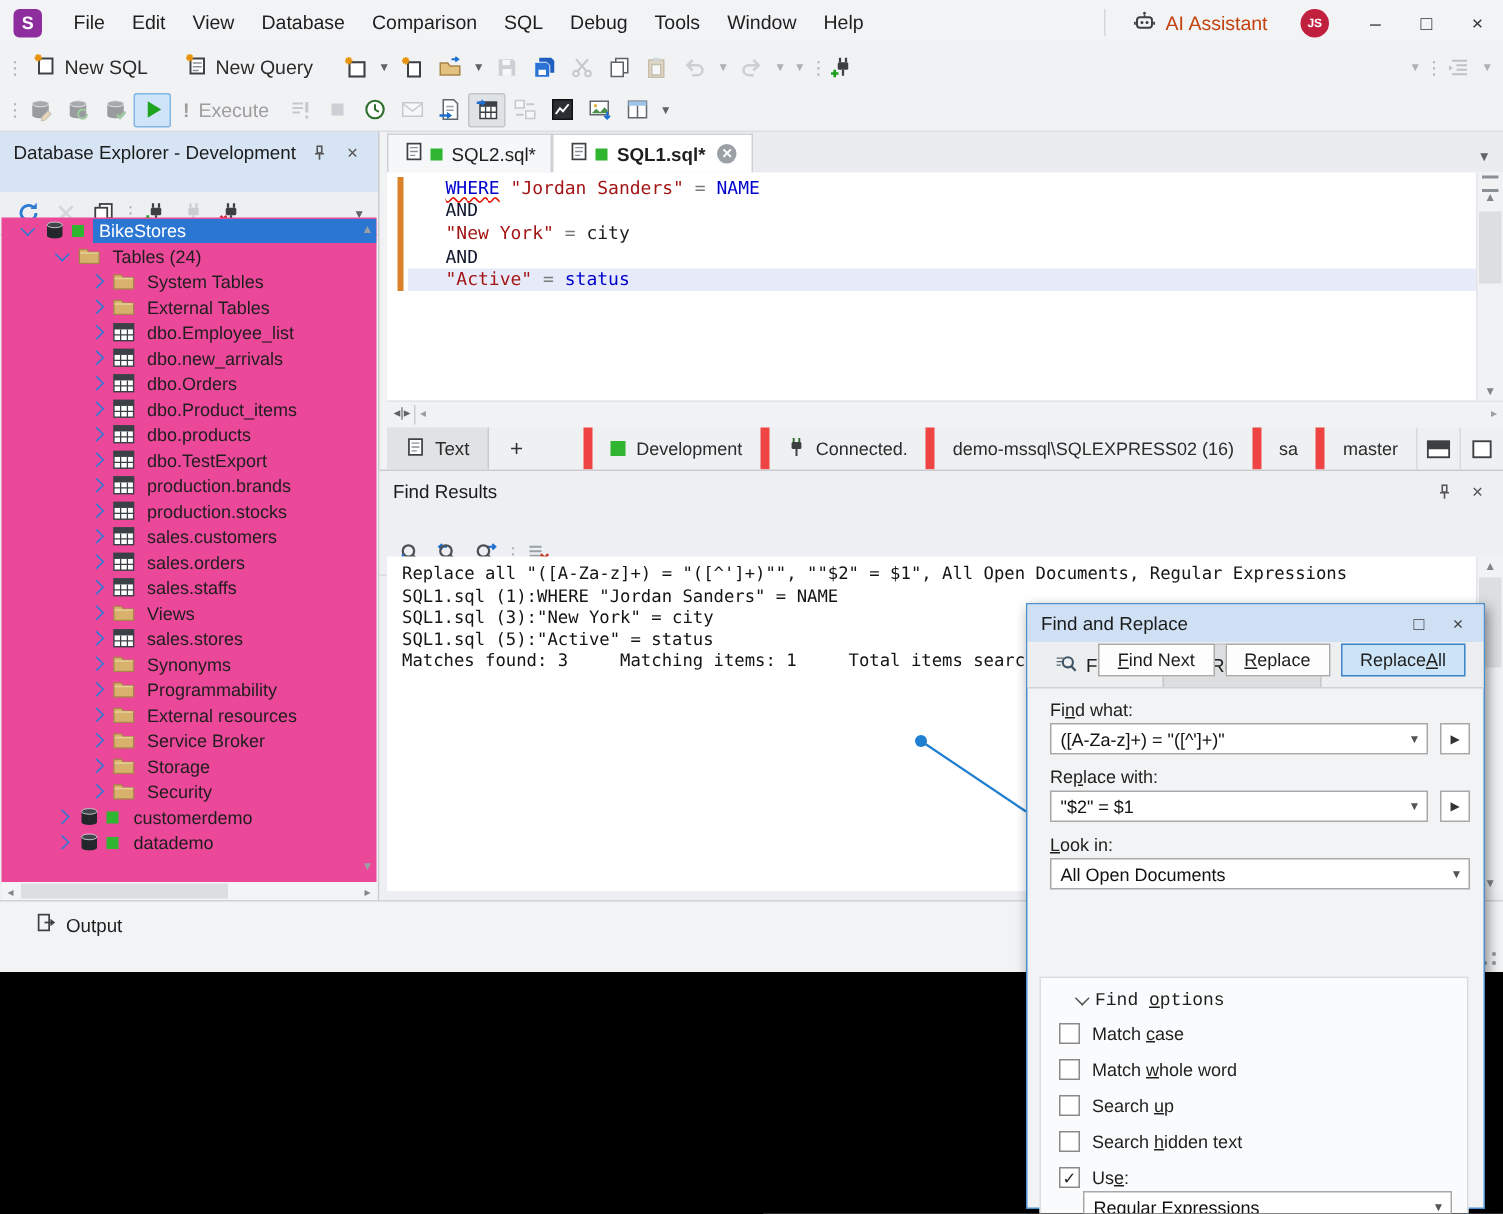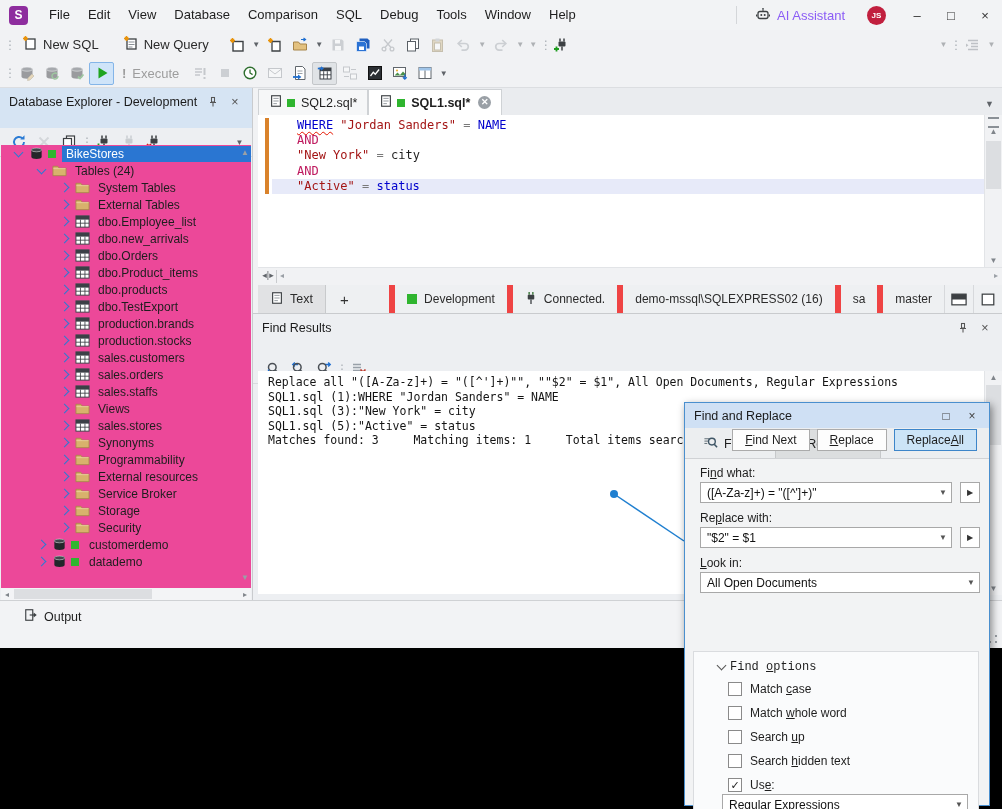--- a/index.html
+++ b/index.html
@@ -8,21 +8,21 @@
   .app{position:absolute;left:0;top:0;width:1002px;height:648px;background:#f1f2f4;}
 
   
   .menubar{position:absolute;left:0;top:0;width:100%;height:30px;display:flex;align-items:center;
            background:#f2f3f5;font-size:13px;color:#1e1e1e;}
   .logo{width:19px;height:19px;border-radius:4px;background:#8e2d9e;color:#fff;font-weight:bold;
         font-size:12px;display:flex;align-items:center;justify-content:center;margin:0 12px 0 9px;}
   .menu-item{padding:0 9px;line-height:30px;cursor:default;}
   .mb-right{margin-left:auto;display:flex;align-items:center;height:100%;}
   .vdiv{width:1px;height:18px;background:#d4d6d9;margin:0 10px;}
-  .ai-btn{display:flex;align-items:center;gap:6px;padding:0 8px;font-size:13px;color:#8b5cf6;}
+  .ai-btn{display:flex;align-items:center;gap:6px;padding:0 8px;font-size:13px;color:#c2410c;}
   .avatar{width:19px;height:19px;border-radius:50%;background:#c11f3e;color:#fff;font-size:8px;
           font-weight:bold;display:flex;align-items:center;justify-content:center;margin:0 14px;}
   .winbtn{width:34px;height:30px;display:flex;align-items:center;justify-content:center;
           color:#333;font-size:13px;}
 
   
   .toolbar{position:absolute;left:0;width:100%;height:29px;display:flex;align-items:center;
            background:#f1f2f4;padding-left:4px;box-sizing:border-box;}
   .tb2{top:30px;} .tb3{top:59px;border-bottom:1px solid #dcdee1;}
   .grip{color:#aab0b6;font-size:12px;width:10px;text-align:center;letter-spacing:-2px;}
@@ -76,21 +76,21 @@
           text-align:center;margin-left:2px;}
   .tab-dd{margin-left:auto;margin-bottom:6px;margin-right:8px;color:#5f6368;font-size:9px;}
 
   .editor{position:absolute;left:258px;top:115px;width:744px;height:152px;background:#fff;}
   .changebar{position:absolute;left:7px;top:3px;width:4px;height:76px;background:#d9822b;}
   .code{position:absolute;left:39px;top:3px;right:20px;font-family:"DejaVu Sans Mono",monospace;
         font-size:12px;line-height:15.2px;}
   .code-line{white-space:pre;position:relative;}
   .code-line.cur::before{content:"";position:absolute;left:-25px;right:-700px;top:0;bottom:0;background:#e7eaf9;z-index:0;}
   .code-line span{position:relative;z-index:1;}
-  .tok-kw{color:#0000cd;} .tok-str{color:#a31515;} .tok-op{color:#7a7a7a;} .tok-op2{color:#be185d;} .tok-pl{color:#1e1e1e;}
+  .tok-kw{color:#0000cd;} .tok-str{color:#a31515;} .tok-op{color:#7a7a7a;} .tok-op2{color:#0f172a;} .tok-pl{color:#1e1e1e;}
   .sq{text-decoration:underline;text-decoration-style:wavy;text-decoration-color:#e51400;
       text-decoration-thickness:1px;text-underline-offset:2px;}
   .vscroll{position:absolute;right:0;top:0;width:17px;height:152px;background:#f1f2f4;border-left:1px solid #e2e4e7;}
   .vs-split{position:absolute;top:2px;left:3px;right:3px;height:7px;border-top:2px solid #8a9096;border-bottom:2px solid #8a9096;}
   .vs-up{position:absolute;top:12px;left:0;width:17px;text-align:center;color:#80858b;font-size:8px;}
   .vs-dn{position:absolute;bottom:2px;left:0;width:17px;text-align:center;color:#80858b;font-size:8px;}
   .vs-thumb{position:absolute;left:1px;right:1px;top:26px;height:48px;background:#dcdee1;}
 
   .ehscroll{position:absolute;left:258px;top:267px;width:744px;height:18px;background:#f1f2f4;border-top:1px solid #e2e4e7;box-sizing:border-box;}
   .esplit{position:absolute;left:2px;top:2px;width:16px;height:13px;color:#5f6368;font-size:9px;text-align:center;border-right:1px solid #c9cbce;}
@@ -150,21 +150,21 @@
          display:flex;align-items:center;font-size:12px;color:#111;}
   .combo .cv{flex:1;padding:0 6px;white-space:nowrap;overflow:hidden;}
   .combo .ca{width:16px;text-align:center;color:#555;font-size:8px;}
   .sidebtn{position:absolute;width:20px;height:21px;background:#fff;border:1px solid #a8a8a8;box-sizing:border-box;
            display:flex;align-items:center;justify-content:center;font-size:8px;color:#333;}
   .group{position:absolute;left:8px;right:10px;top:192px;height:174px;background:#fafbfc;
          border:1px solid #dadcdf;box-sizing:border-box;}
   .grp-hdr{position:absolute;left:24px;top:8px;display:flex;align-items:center;gap:5px;font-family:Liberation Mono, monospace;}
   .grp-hdr .ga{width:6px;height:6px;border-right:1.6px solid #555;border-bottom:1.6px solid #555;
                transform:rotate(45deg);margin-top:-3px;}
-  .cbrow{position:absolute;left:12px;display:flex;align-items:center;gap:8px;margin-left:22px;}
+  .cbrow{position:absolute;left:12px;display:flex;align-items:center;gap:8px;}
   .cbox{width:14px;height:14px;background:#fff;border:1px solid #8a8a8a;box-sizing:border-box;
         display:flex;align-items:center;justify-content:center;font-size:11px;color:#222;}
   .dlg-btns{position:absolute;right:12px;bottom:8px;display:flex;gap:7px;}
   .dbtn{height:22px;padding:0 12px;background:#fdfdfd;border:1px solid #ababab;font-size:12px;color:#1e1e1e;
         display:flex;align-items:center;font-family:"Liberation Sans",sans-serif;}
   .dbtn.def{background:#cce4f7;border-color:#3d85c9;}
   u{text-decoration:underline;}
 
   .annot{position:absolute;left:0;top:0;width:1002px;height:809px;z-index:5;pointer-events:none;}
 </style>

